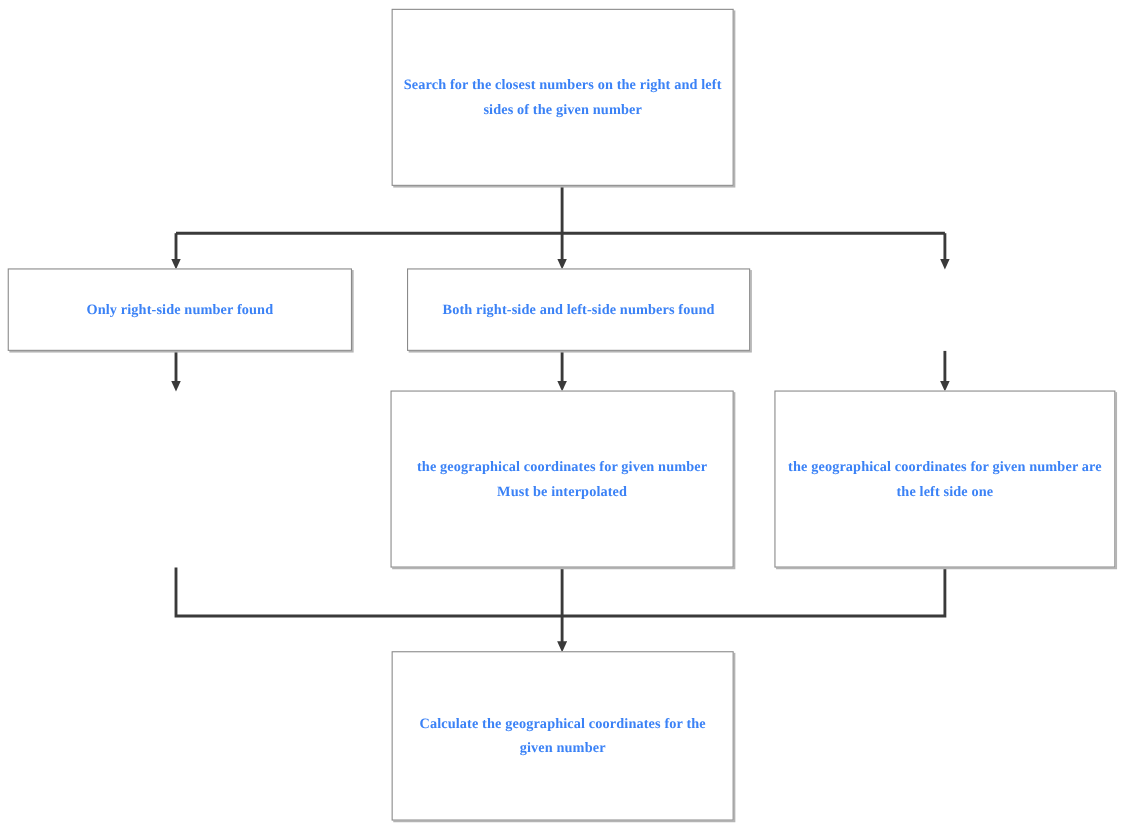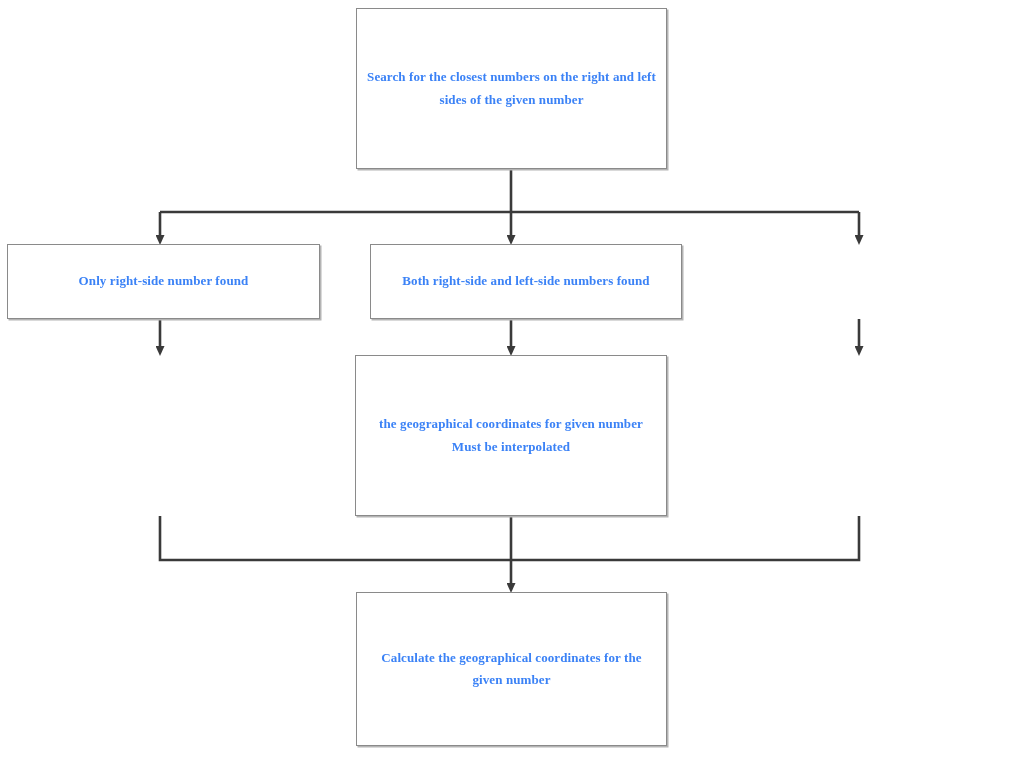--- a/index.html
+++ b/index.html
@@ -109,18 +109,21 @@
   <div class="node" id="node-both">
     <span class="node-label">Both right-side and left-side numbers found</span>
   </div>
 
 
 
   <div class="node" id="node-interpolate">
     <span class="node-label">the geographical coordinates for given number Must be interpolated</span>
   </div>
 
+  <div class="node" id="node-left-result">
+    <span class="node-label">the geographical coordinates for given number are the left side one</span>
+  </div>
 
   <div class="node" id="node-calculate">
     <span class="node-label">Calculate the geographical coordinates for the given number</span>
   </div>
 
 </div>
 
 </body></html>

